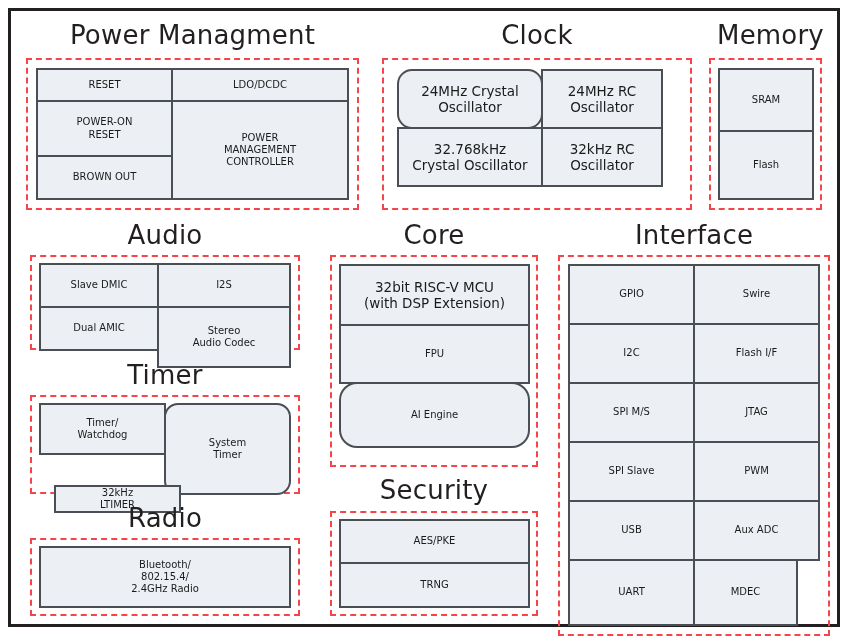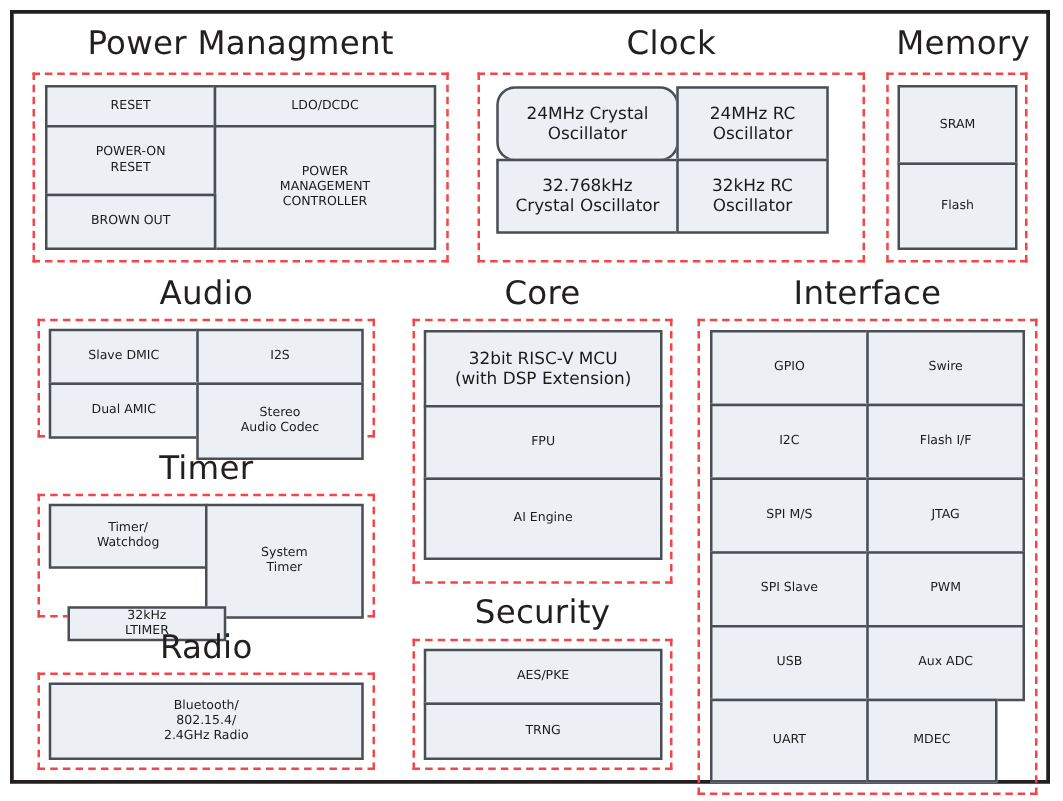--- a/index.html
+++ b/index.html
@@ -122,21 +122,21 @@
 Audio Codec</div>
   </div>
 
   <div class="group" style="left:330px; top:222px; width:208px; height:245px;">
     <div class="group-title" style="top:0px;">Core</div>
     <div class="dashed" style="left:0px; top:33px; width:208px; height:212px;"></div>
 
     <div class="block sm" style="left:9px; top:42px; width:191px; height:62px;">32bit RISC-V MCU
 (with DSP Extension)</div>
     <div class="block" style="left:9px; top:102px; width:191px; height:60px;">FPU</div>
-    <div class="block" style="left:9px; top:160px; width:191px; height:66px;">AI Engine</div>
+    <div class="block" style="left:9px; top:160px; width:191px; height:66px;border-radius:18px;">AI Engine</div>
   </div>
 
   <div class="group" style="left:558px; top:222px; width:272px; height:394px;">
     <div class="group-title" style="top:0px;">Interface</div>
     <div class="dashed" style="left:0px; top:33px; width:272px; height:381px;"></div>
 
     <div class="block" style="left:10px; top:42px; width:127px; height:61px;">GPIO</div>
     <div class="block" style="left:135px; top:42px; width:127px; height:61px;">Swire</div>
 
     <div class="block" style="left:10px; top:101px; width:127px; height:61px;">I2C</div>
@@ -154,21 +154,21 @@
     <div class="block" style="left:10px; top:337px; width:127px; height:67px;">UART</div>
     <div class="block" style="left:135px; top:337px; width:105px; height:67px;">MDEC</div>
   </div>
 
   <div class="group" style="left:30px; top:362px; width:270px; height:132px;">
     <div class="group-title" style="top:0px;">Timer</div>
     <div class="dashed" style="left:0px; top:33px; width:270px; height:99px;"></div>
 
     <div class="block" style="left:9px; top:41px; width:127px; height:52px;">Timer/
 Watchdog</div>
-    <div class="block" style="left:134px; top:41px; width:127px; height:92px;">System
+    <div class="block" style="left:134px; top:41px; width:127px; height:92px;border-radius:14px;">System
 Timer</div>
     <div class="block" style="left:24px; top:91px; width:127px; height:28px;margin-top:32px;">32kHz
 LTIMER</div>
   </div>
 
   <div class="group" style="left:330px; top:477px; width:208px; height:139px;">
     <div class="group-title" style="top:0px;">Security</div>
     <div class="dashed" style="left:0px; top:34px; width:208px; height:105px;"></div>
 
     <div class="block" style="left:9px; top:42px; width:191px; height:45px;">AES/PKE</div>

